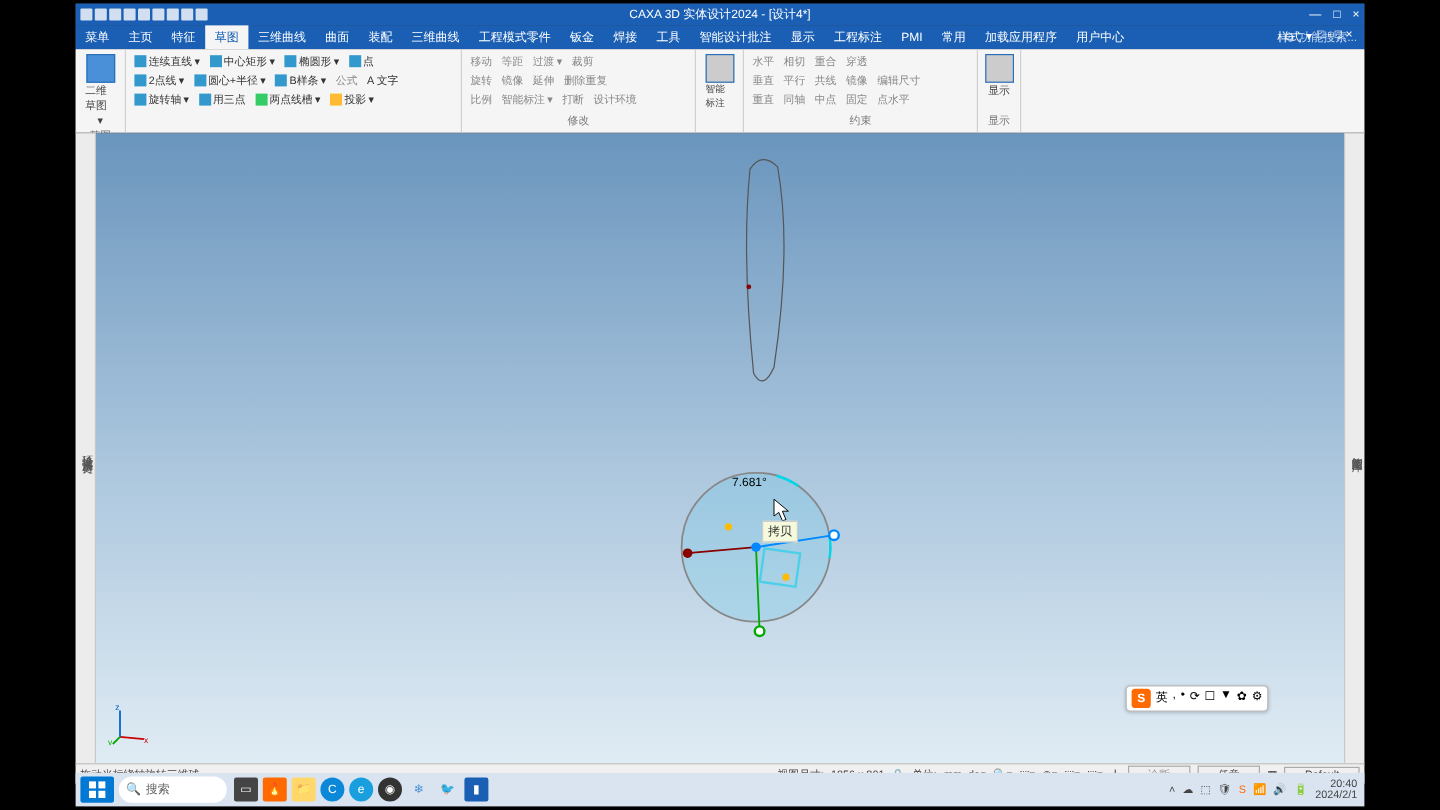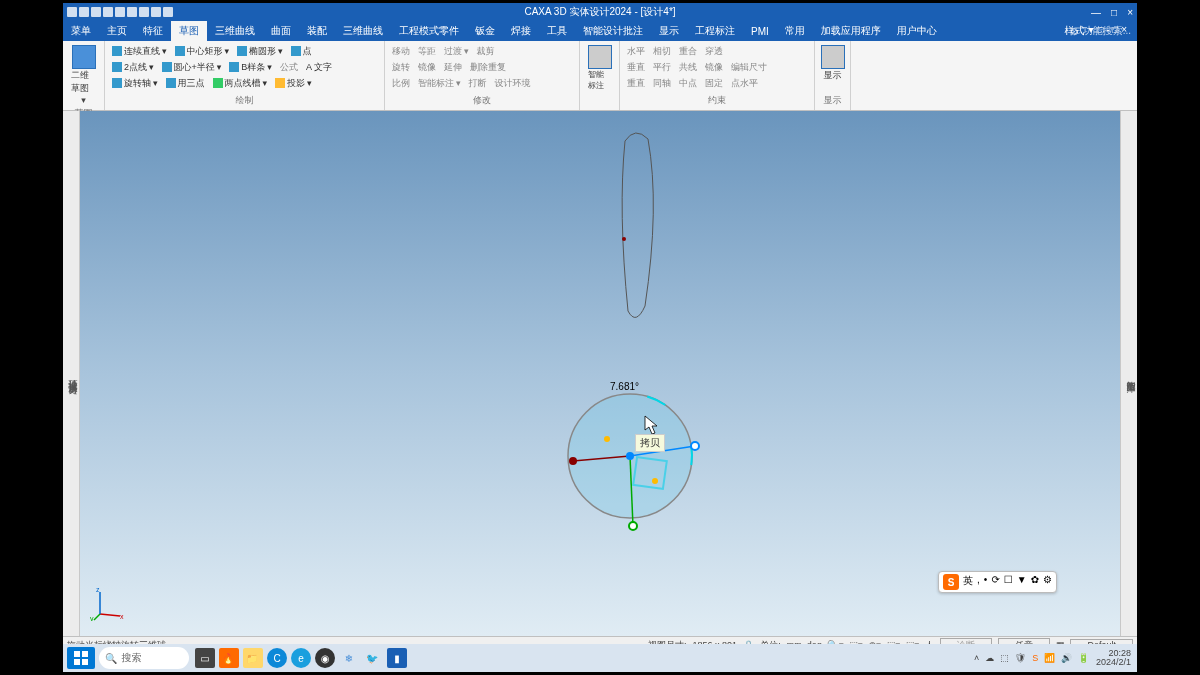--- a/index.html
+++ b/index.html
@@ -139,21 +139,20 @@
         <div class="ribbon-row">
           <div class="ribbon-small enabled"><span class="si" style="background:#39c"></span><span>旋转轴</span>▾</div>
           <div class="ribbon-small enabled">
               <span class="si" style="background:#39c"></span>
               <span>用三点</span>
             </div>
           <div class="ribbon-small enabled"><span class="si" style="background:#3c6"></span><span>两点线槽</span>▾</div>
           <div class="ribbon-small enabled"><span class="si" style="background:#fb3"></span><span>投影</span>▾</div>
         </div>
       </div>
-      <div class="ribbon-group-title">绘制</div>
     </div>
 
     <div class="ribbon-group" style="width:195px">
       <div>
         <div class="ribbon-row">
           <div class="ribbon-small">
               <span>移动</span>
             </div>
           <div class="ribbon-small">
               <span>等距</span>
@@ -283,21 +282,21 @@
         <circle cx="493" cy="350" r="4" fill="#800"></circle>
         <line x1="550" y1="345" x2="553" y2="415" stroke="#0a0" stroke-width="1.5"></line>
         <circle cx="553" cy="415" r="4" fill="#fff" stroke="#0a0" stroke-width="2"></circle>
         <rect x="555" y="348" width="30" height="28" fill="none" stroke="#4ad0e8" stroke-width="2" transform="rotate(8 570 362)"></rect>
         <circle cx="575" cy="370" r="3" fill="#fb0"></circle>
         <circle cx="527" cy="328" r="3" fill="#fb0"></circle>
         <circle cx="550" cy="345" r="4" fill="#08f"></circle>
 
         <path d="M 565 305 l 0 14 l 4 -3 l 3 7 l 3 -1 l -3 -7 l 5 0 z" fill="#fff" stroke="#000" stroke-width="0.8"></path>
       </svg>
-      <div class="angle-label" style="left:530px; top:270px">7.681°</div>
+      <div class="angle-label" style="left:530px; top:286px">7.681°</div>
       <div class="tooltip-box" style="left:555px; top:323px">拷贝</div>
       <div class="axis-triad">
         <svg width="35" height="35">
           <line x1="10" y1="28" x2="30" y2="30" stroke="#c00" stroke-width="1.5"></line>
           <line x1="10" y1="28" x2="4" y2="34" stroke="#0a0" stroke-width="1.5"></line>
           <line x1="10" y1="28" x2="10" y2="6" stroke="#06c" stroke-width="1.5"></line>
           <text x="30" y="33" font-size="7" fill="#c00">x</text>
           <text x="0" y="35" font-size="7" fill="#0a0">y</text>
           <text x="6" y="6" font-size="7" fill="#06c">z</text>
         </svg>
@@ -368,17 +367,17 @@
   <div class="systray">
     <span>˄</span>
     <span>☁</span>
     <span>⬚</span>
     <span>🛡</span>
     <span style="color:#ff6a00">S</span>
     <span>📶</span>
     <span>🔊</span>
     <span>🔋</span>
     <div class="clock">
-      <div>20:28</div>
+      <div>20:40</div>
       <div>2024/2/1</div>
     </div>
   </div>
 </div>
 
 </body></html>

